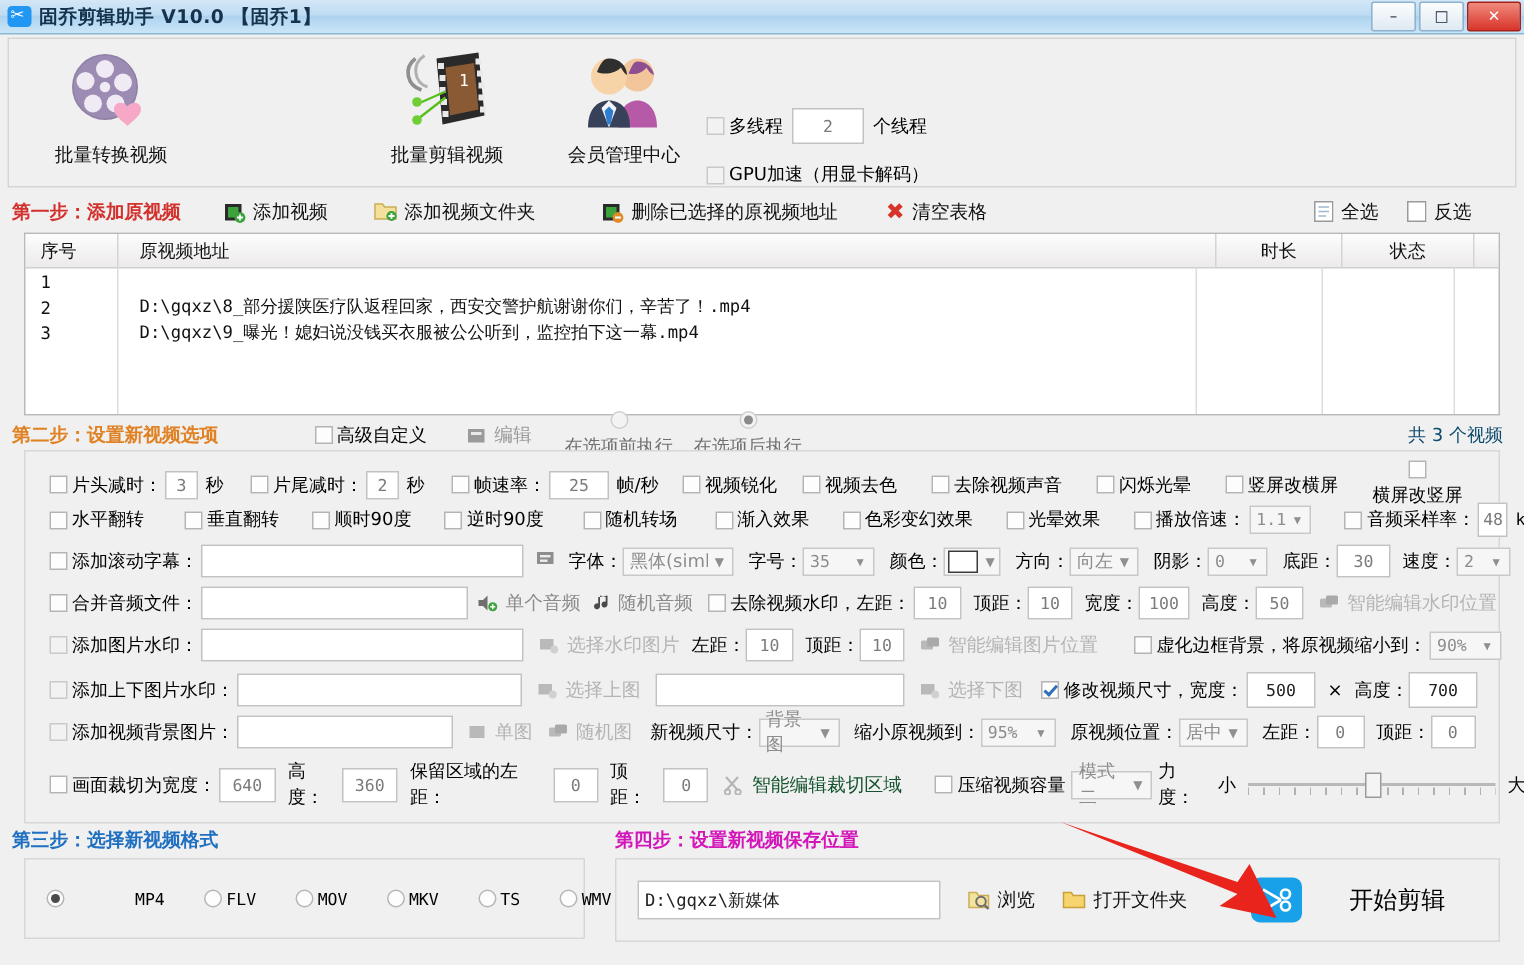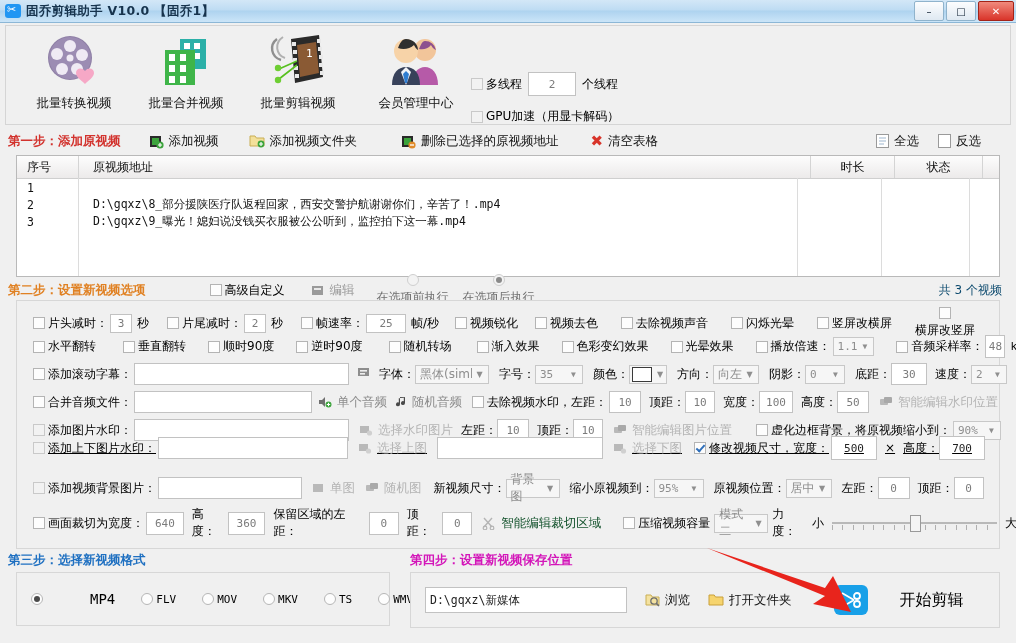--- a/index.html
+++ b/index.html
@@ -189,43 +189,20 @@
           <circle cx="33" cy="36" r="6" fill="#efeaf4"></circle>
           <circle cx="18" cy="36" r="6" fill="#efeaf4"></circle>
           <circle cx="13" cy="21" r="6" fill="#efeaf4"></circle>
           <circle cx="26" cy="25" r="3.5" fill="#efeaf4"></circle>
           <path d="M41 38c-3-4-9-3-9 2 0 4 6 8 9 11 3-3 9-7 9-11 0-5-6-6-9-2z" fill="#f6a8c6"></path>
         </svg>
       </div>
       <div class="tool-lbl">批量转换视频</div>
     </div>
 
-    <div class="tool-item" style="left:120px;">
-      <div class="tool-ico">
-        <svg width="60" height="58" viewBox="0 0 60 58">
-          <rect x="24" y="6" width="26" height="30" fill="#2bb0a8"></rect>
-          <g fill="#ffffff">
-            <rect x="28" y="10" width="6" height="6"></rect>
-              <rect x="38" y="10" width="6" height="6"></rect>
-            <rect x="28" y="20" width="6" height="6"></rect>
-              <rect x="38" y="20" width="6" height="6"></rect>
-          </g>
-          <rect x="9" y="17" width="30" height="35" fill="#3fb549"></rect>
-          <g fill="#ffffff">
-            <rect x="13" y="21" width="6" height="7"></rect>
-              <rect x="24" y="21" width="6" height="7"></rect>
-            <rect x="13" y="32" width="6" height="7"></rect>
-              <rect x="24" y="32" width="6" height="7"></rect>
-            <rect x="13" y="43" width="6" height="7"></rect>
-              <rect x="24" y="43" width="6" height="7"></rect>
-          </g>
-        </svg>
-      </div>
-      <div class="tool-lbl">批量合并视频</div>
-    </div>
 
     <div class="tool-item" style="left:232px;">
       <div class="tool-ico">
         <svg width="62" height="58" viewBox="0 0 62 58">
           <path d="M10 6 C2 12 4 24 14 27" stroke="#8f8f8f" stroke-width="2.4" fill="none"></path>
           <path d="M16 4 C7 10 9 22 18 25" stroke="#b0b0b0" stroke-width="2" fill="none"></path>
           <path d="M24 6 L52 2 L56 44 L28 50 Z" fill="#2a2a2a"></path>
           <path d="M30 12 L49 9 L52 40 L33 44 Z" fill="#8a5a34"></path>
           <text x="39" y="24" font-size="11" fill="#fff" font-family="monospace">1</text>
           <g fill="#e9e9e9">
@@ -609,21 +586,21 @@
       <label class="ck" style="margin-left:24px;">
         <span class="cb"></span>
         <span>虚化边框背景，将原视频缩小到：</span>
       </label>
       <span class="sel" style="width:48px;margin-left:2px;">
         <span>90%</span>
         <span class="arw">▼</span>
       </span>
     </div>
 
-    <div class="orow" style="top:135px;padding-left:16px;text-decoration:underline;">
+    <div class="orow" style="top:147px;padding-left:16px;">
       <label class="ck">
         <span class="cb dim"></span>
         <span>添加上下图片水印：</span>
       </label>
       <span class="tb left" style="width:190px;height:22px;margin-left:2px;"></span>
       <span class="linkbtn" style="margin-left:10px;color:#b4b4b4;">
         <svg width="14" height="12" viewBox="0 0 14 12">
             <rect x="1" y="2" width="9" height="7" fill="#b9b9b9"></rect>
             <circle cx="10.5" cy="9" r="2.6" fill="#d0d0d0"></circle>
           </svg>
@@ -725,21 +702,21 @@
       <span style="margin-left:8px;">大</span>
     </div>
   </div>
 
   <div class="step3 step blue">第三步：选择新视频格式</div>
   <div class="step4 step magenta">第四步：设置新视频保存位置</div>
 
   <div class="fmtbox">
     <label class="ck mono">
       <span class="rb checked"></span>
-      <span style="font-size:14px;padding-left:44px;">MP4</span>
+      <span style="font-size:11px;padding-left:44px;">MP4</span>
     </label>
     <label class="ck mono">
       <span class="rb"></span>
       <span style="font-size:11px;">FLV</span>
     </label>
     <label class="ck mono">
       <span class="rb"></span>
       <span style="font-size:11px;">MOV</span>
     </label>
     <label class="ck mono">

